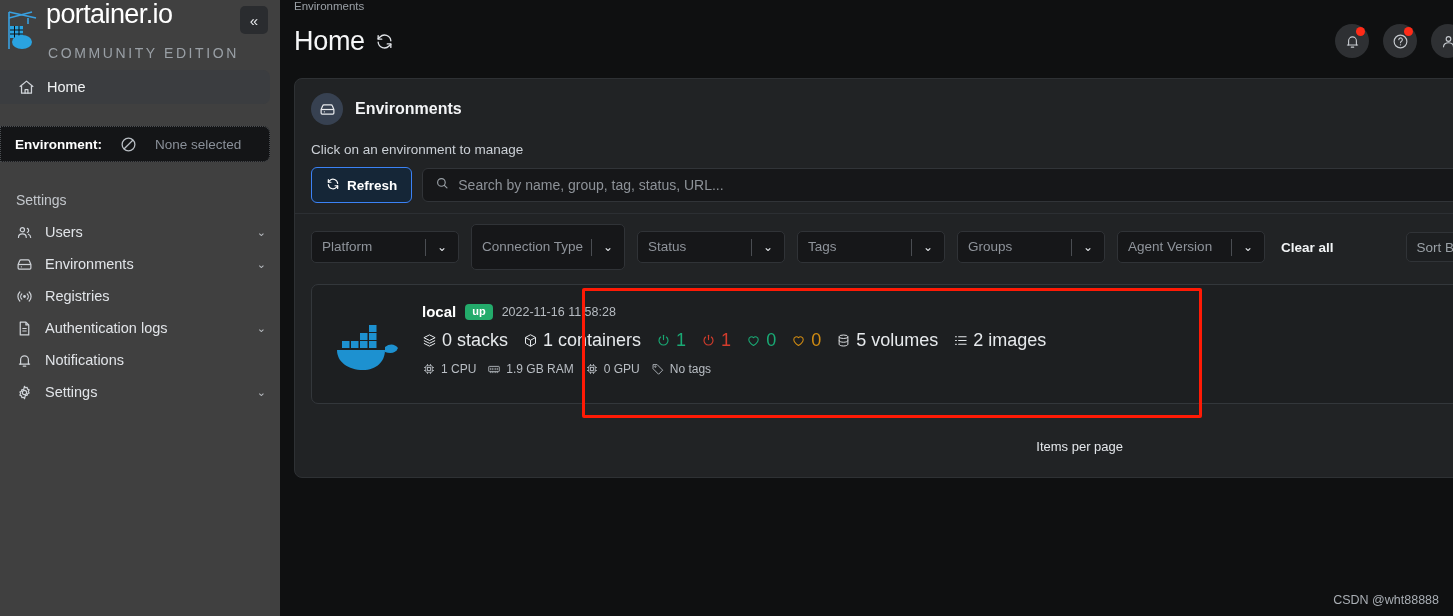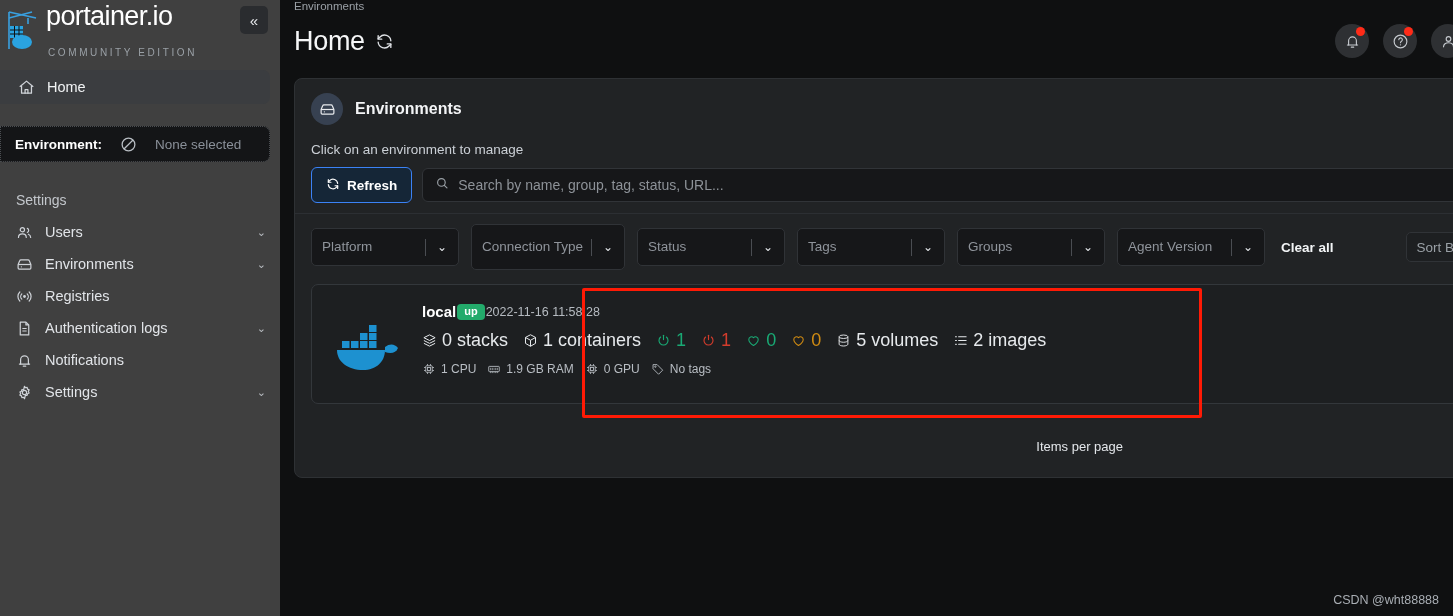--- a/index.html
+++ b/index.html
@@ -26,21 +26,21 @@
     height: 52px;
     position: relative;
   }
   .brand-logo { width: 36px; height: 42px; flex: 0 0 36px; margin-right: 4px; }
   .brand-text { line-height: 1; }
   .brand-title {
     font-size: 27px; color: #ffffff; font-weight: 400;
     letter-spacing: -0.6px; display: block;
   }
   .brand-sub {
-    font-size: 10px; color: #9aa0a6; letter-spacing: 2.6px;
+    font-size: 14px; color: #9aa0a6; letter-spacing: 2.6px;
     display: block; margin-top: 18px; padding-left: 2px;
   }
   .collapse-btn {
     position: absolute; right: 12px; top: 6px;
     width: 28px; height: 28px; border-radius: 5px;
     background: #2a2c2f;
     display: flex; align-items: center; justify-content: center;
     color: #e8eaed; font-size: 15px; cursor: pointer;
   }
 
@@ -158,21 +158,21 @@
   .searchbox input::placeholder { color: #8d9298; }
 
   .filter-sep {
     height: 1px; background: #2c2f33; margin: 10px 0 0 0; width: 1600px;
   }
   .filters {
     display: flex; align-items: center; gap: 12px;
     padding: 10px 0 0 16px;
   }
   .select-pill {
-    min-width: 148px; height: 38px;
+    min-width: 148px; height: 32px;
     background: #161719; border: 1px solid #303337; border-radius: 5px;
     display: flex; align-items: center; cursor: pointer;
     position: relative;
   }
   .select-pill.two-line { height: 46px; }
   .select-pill .sel-label {
     flex: 1; padding: 0 8px 0 10px; font-size: 13.5px; color: #8f949b;
     line-height: 1.15;
   }
   .select-pill .sel-div { width: 1px; height: 17px; background: #4a4d52; }
@@ -192,21 +192,21 @@
   .env-list { padding: 14px 0 0 16px; position: relative; }
   .env-card {
     width: 1280px; height: 120px;
     background: #1d1f21; border: 1px solid #33373b; border-radius: 7px;
     display: flex; align-items: flex-start; padding: 14px 0 0 0;
     cursor: pointer; position: relative;
   }
   .env-logo { width: 110px; flex: 0 0 110px; display: flex; align-items: center; justify-content: center; padding-top: 22px; }
   .env-logo svg { width: 72px; height: 58px; }
   .env-body { flex: 1; padding-top: 4px; }
-  .env-line1 { display: flex; align-items: center; gap: 1px; }
+  .env-line1 { display: flex; align-items: center; gap: 9px; }
   .env-name { font-size: 15px; color: #ffffff; font-weight: bold; }
   .badge-up {
     background: #23ab6b; color: #ffffff; font-size: 11px; font-weight: bold;
     border-radius: 4px; padding: 2px 7px 3px; line-height: 1;
   }
   .env-date { font-size: 12.5px; color: #b6bbc1; }
   .env-line2 {
     display: flex; align-items: center; gap: 6px; margin-top: 10px;
     font-size: 13.5px; color: #e6e9ec;
   }

